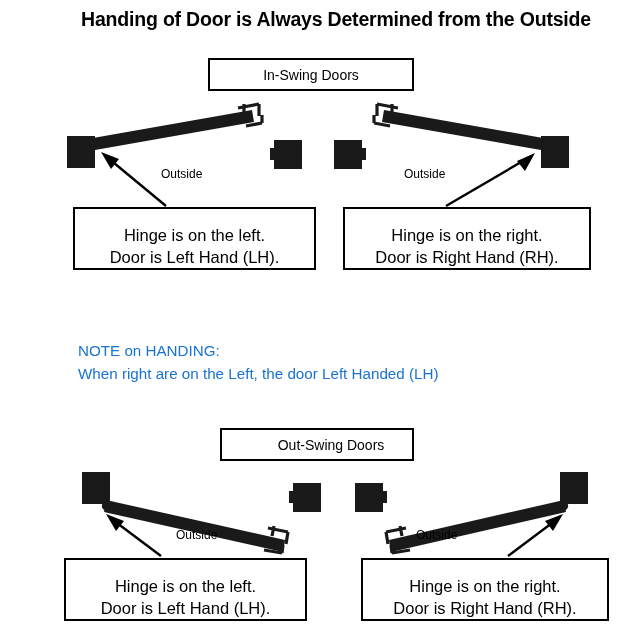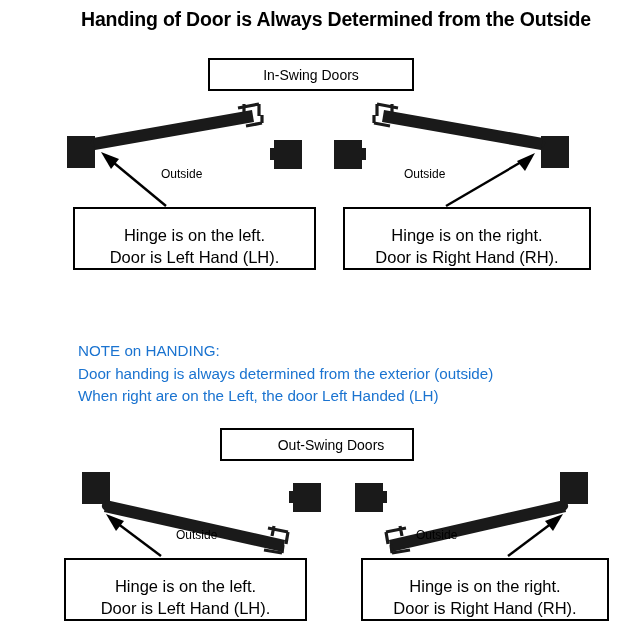--- a/index.html
+++ b/index.html
@@ -149,21 +149,20 @@
     <span>Hinge is on the left.</span>
     <span>Door is Left Hand (LH).</span>
   </div>
   <div class="callout-box" id="callout-is-right">
     <span>Hinge is on the right.</span>
     <span>Door is Right Hand (RH).</span>
   </div>
 
   <div class="note-block" style="color: rgb(26, 115, 208);">
     <span class="note-line">NOTE on HANDING:</span>
-    <span class="note-line">Door handing is always determined from the exterior (outside)</span>
     <span class="note-line">When right are on the Left, the door Left Handed (LH)</span>
   </div>
 
   <div class="section-box" id="outswing-box">Out-Swing Doors</div>
 
   <div class="outside-label" id="outside-os-left">Outside</div>
   <div class="outside-label" id="outside-os-right">Outside</div>
 
   <div class="callout-box" id="callout-os-left">
     <span>Hinge is on the left.</span>

